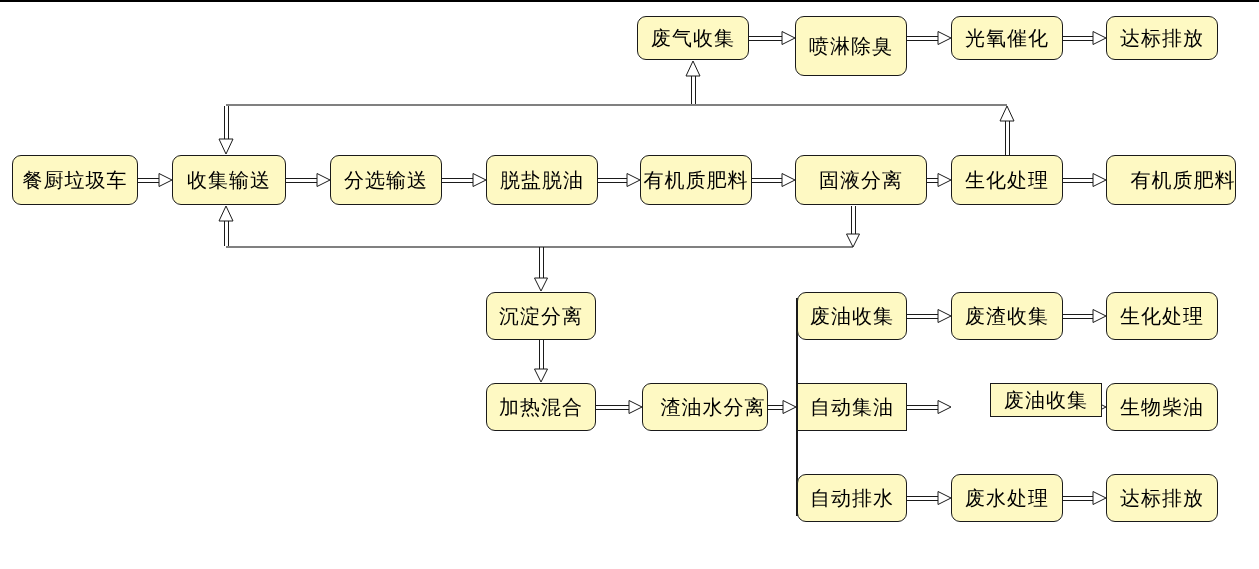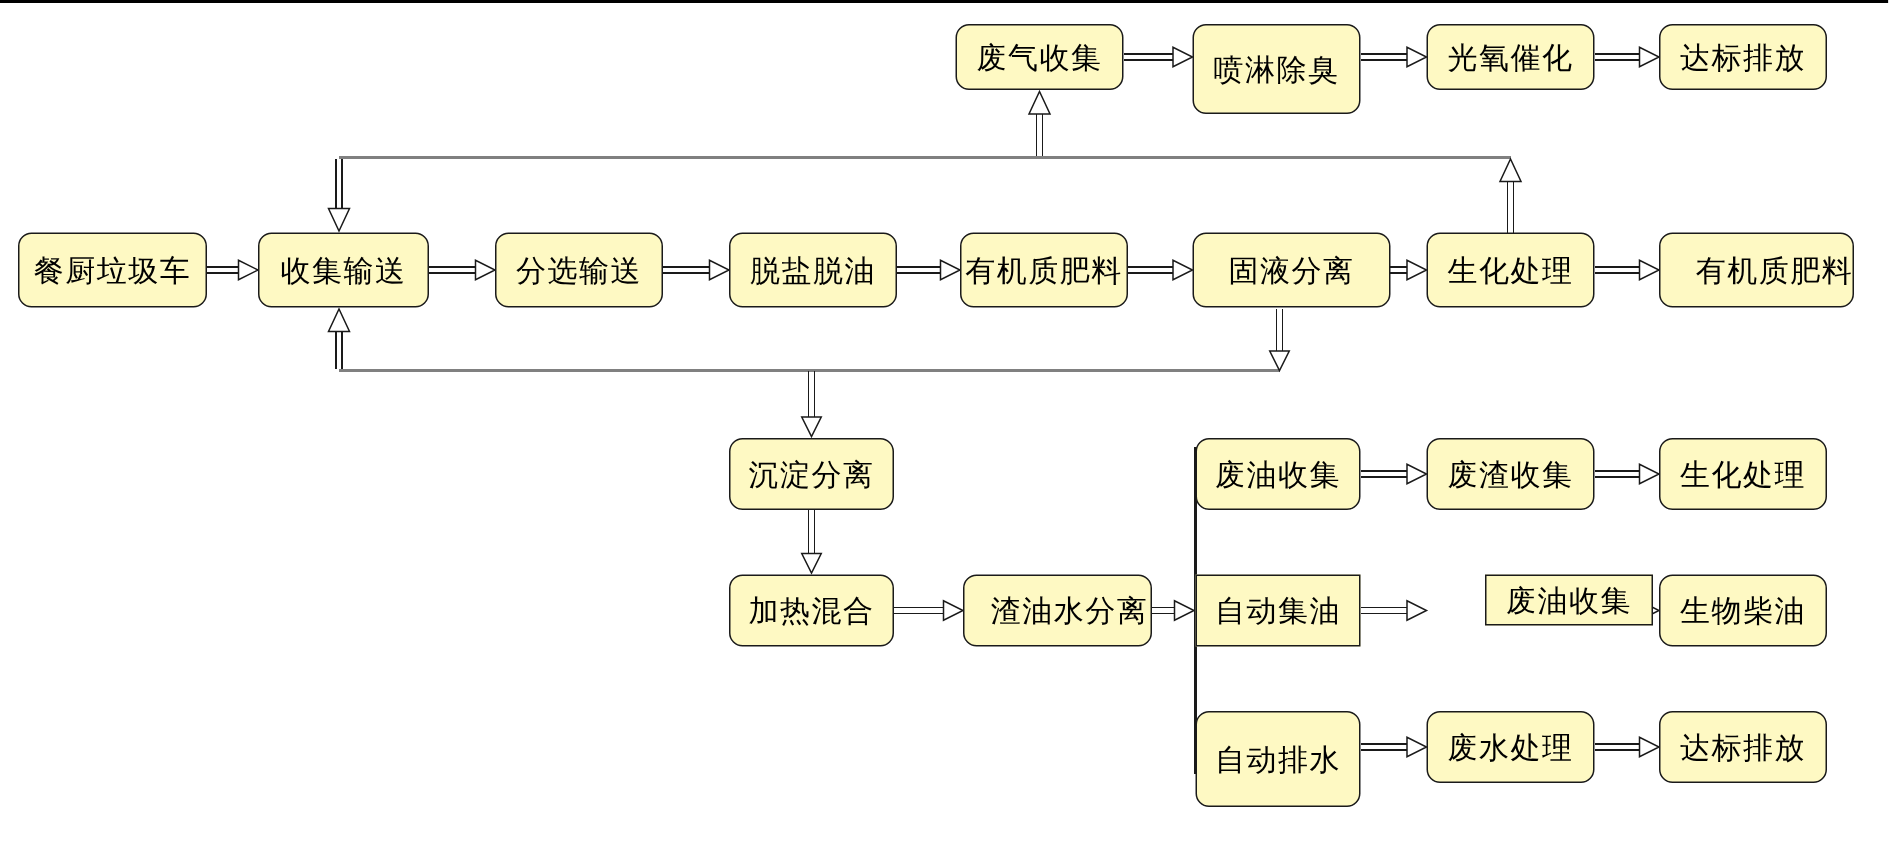--- a/index.html
+++ b/index.html
@@ -195,20 +195,20 @@
       <div class="node rounded" style="left: 1106px; top: 16px; width: 112px; height: 44px;">达标排放</div>
       <div class="node rounded" style="left: 486px; top: 292px; width: 110px; height: 48px;">沉淀分离</div>
       <div class="node rounded" style="left: 486px; top: 383px; width: 110px; height: 48px;">加热混合</div>
       <div class="node rounded" style="left: 642px; top: 383px; width: 126px; height: 48px; padding-left: 16px;">渣油水分离</div>
       <div class="node rounded" style="left: 797px; top: 292px; width: 110px; height: 48px;">废油收集</div>
       <div class="node rounded" style="left: 951px; top: 292px; width: 112px; height: 48px;">废渣收集</div>
       <div class="node rounded" style="left: 1106px; top: 292px; width: 112px; height: 48px;">生化处理</div>
       <div class="node sharp" style="left: 797px; top: 383px; width: 110px; height: 48px;">自动集油</div>
       <div class="node sharp" style="left: 942px; top: 383px; width: 112px; height: 34px; margin-left: 48px;">废油收集</div>
       <div class="node rounded" style="left: 1106px; top: 383px; width: 112px; height: 48px;">生物柴油</div>
-      <div class="node rounded" style="left: 797px; top: 474px; width: 110px; height: 64px;">自动排水</div>
+      <div class="node rounded" style="left: 797px; top: 474px; width: 110px; height: 48px;">自动排水</div>
       <div class="node rounded" style="left: 951px; top: 474px; width: 112px; height: 48px;">废水处理</div>
       <div class="node rounded" style="left: 1106px; top: 474px; width: 112px; height: 48px;">达标排放</div>
     </div>
 
   <div class="bottom-rule"></div>
 
 </div>
 
 </body></html>

